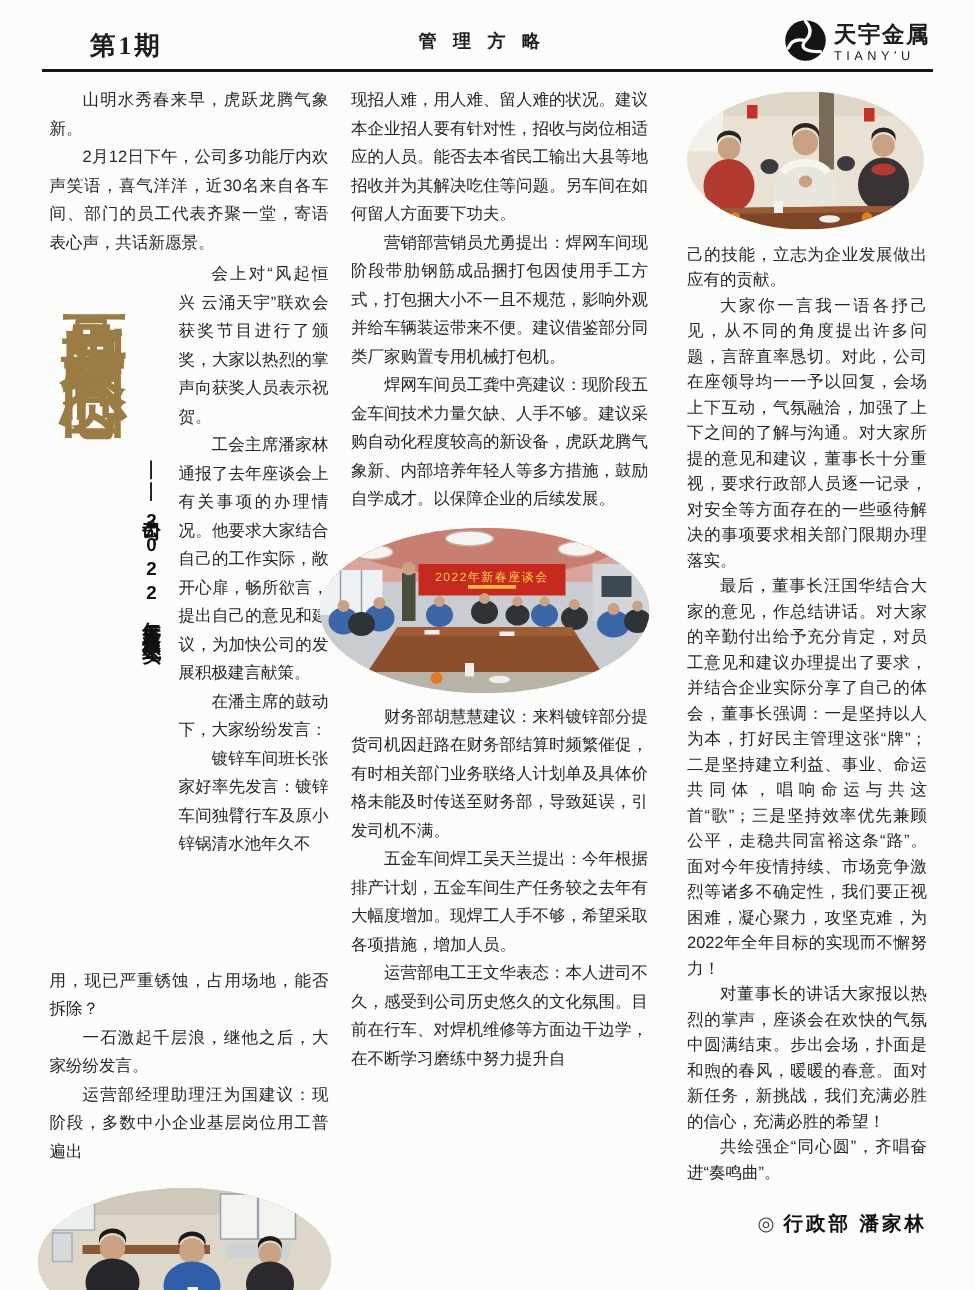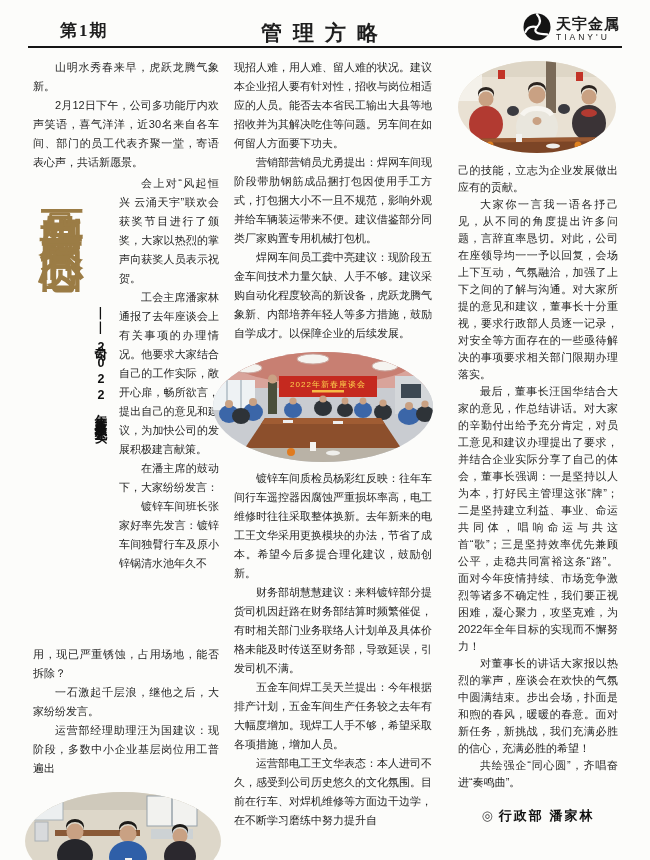--- a/index.html
+++ b/index.html
@@ -10,21 +10,21 @@
   body{
     width:650px;height:860px;overflow:hidden;position:relative;
     background:#fcfcfa;color:var(--ink);
     font-family:"Liberation Sans","DejaVu Sans",sans-serif;
   }
   
   .masthead{position:absolute;top:10px;left:28px;right:28px;height:36px;}
   .issue{position:absolute;left:32px;top:9px;font-family:"Liberation Serif","DejaVu Serif",serif;
          font-size:17px;font-weight:bold;letter-spacing:2px;}
   .paper-title{position:absolute;left:120px;right:120px;top:9px;text-align:center;
-         font-family:"Liberation Serif","DejaVu Serif",serif;font-size:21px;font-weight:bold;letter-spacing:11px;}
+         font-family:"Liberation Serif","DejaVu Serif",serif;font-size:12px;font-weight:bold;letter-spacing:11px;}
   .brand{position:absolute;right:2px;top:2px;display:flex;align-items:center;gap:4px;}
   .brand-cn{font-family:"Liberation Serif","DejaVu Serif",serif;font-size:15px;font-weight:bold;letter-spacing:1px;line-height:15px;}
   .brand-en{font-size:8.5px;letter-spacing:3px;color:#222;line-height:10px;}
   .mast-rule{position:absolute;top:46px;left:28px;right:28px;border-top:2.5px solid #151515;}
   
   .col{position:absolute;top:58px;}
   .col p{margin:0;text-align:justify;text-indent:2em;font-size:11px;line-height:19px;color:#262626;}
   .col p.cont{text-indent:0;}
   .col1{left:33px;width:186px;}
   .col2{left:234px;width:198px;}
@@ -47,21 +47,21 @@
   }
   .hl-sub .upright{text-orientation:upright;}
   .hl-right{flex:1;padding-top:1px;}
   
   .photo{overflow:hidden;}
   .photo svg{display:block;}
   .photo-left{margin:14px 0 0 -8px;width:196px;height:98px;}
   .photo-middle{margin:9px 0 7px -21px;width:220px;height:110px;}
   .photo-right{margin:3px 0 9px 0;width:158px;height:92px;}
   
-  .byline{margin-top:16px;text-align:center;font-size:13px;font-weight:bold;letter-spacing:2px;color:#111;}
+  .byline{margin-top:16px;text-align:right;font-size:13px;font-weight:bold;letter-spacing:2px;color:#111;}
   .byline .marker{font-weight:normal;margin-right:4px;color:#444;}
 </style>
 </head>
 <body>
 
 <div class="page">
 
   <div class="masthead">
     <div class="issue">第1期</div>
     <div class="paper-title">管理方略</div>
@@ -207,21 +207,20 @@
           <rect x="70" y="68" width="10" height="3" fill="#eee"></rect>
           <rect x="120" y="69" width="10" height="3" fill="#eee"></rect>
           <rect x="0" y="96" width="220" height="14" fill="#b9b2a6"></rect>
           <circle cx="78" cy="100" r="4" fill="#e07b1f"></circle>
           <ellipse cx="120" cy="101" rx="7" ry="2.5" fill="#efefec"></ellipse>
           <rect x="97" y="90" width="6" height="9" fill="#f4f2ef"></rect>
         </g>
       </svg>
     </div>
     <div>
-        <p>镀锌车间质检员杨彩红反映：往年车间行车遥控器因腐蚀严重损坏率高，电工维修时往往采取整体换新。去年新来的电工王文华采用更换模块的办法，节省了成本。希望今后多提合理化建议，鼓励创新。</p>
         <p>财务部胡慧慧建议：来料镀锌部分提货司机因赶路在财务部结算时频繁催促，有时相关部门业务联络人计划单及具体价格未能及时传送至财务部，导致延误，引发司机不满。</p>
         <p>五金车间焊工吴天兰提出：今年根据排产计划，五金车间生产任务较之去年有大幅度增加。现焊工人手不够，希望采取各项措施，增加人员。</p>
         <p>运营部电工王文华表态：本人进司不久，感受到公司历史悠久的文化氛围。目前在行车、对焊机维修等方面边干边学，在不断学习磨练中努力提升自</p>
       </div>
   </div>
 
   <div class="col col3">
     <div class="photo photo-right">
       <svg width="158" height="92" viewBox="0 0 158 92">
         <defs>

